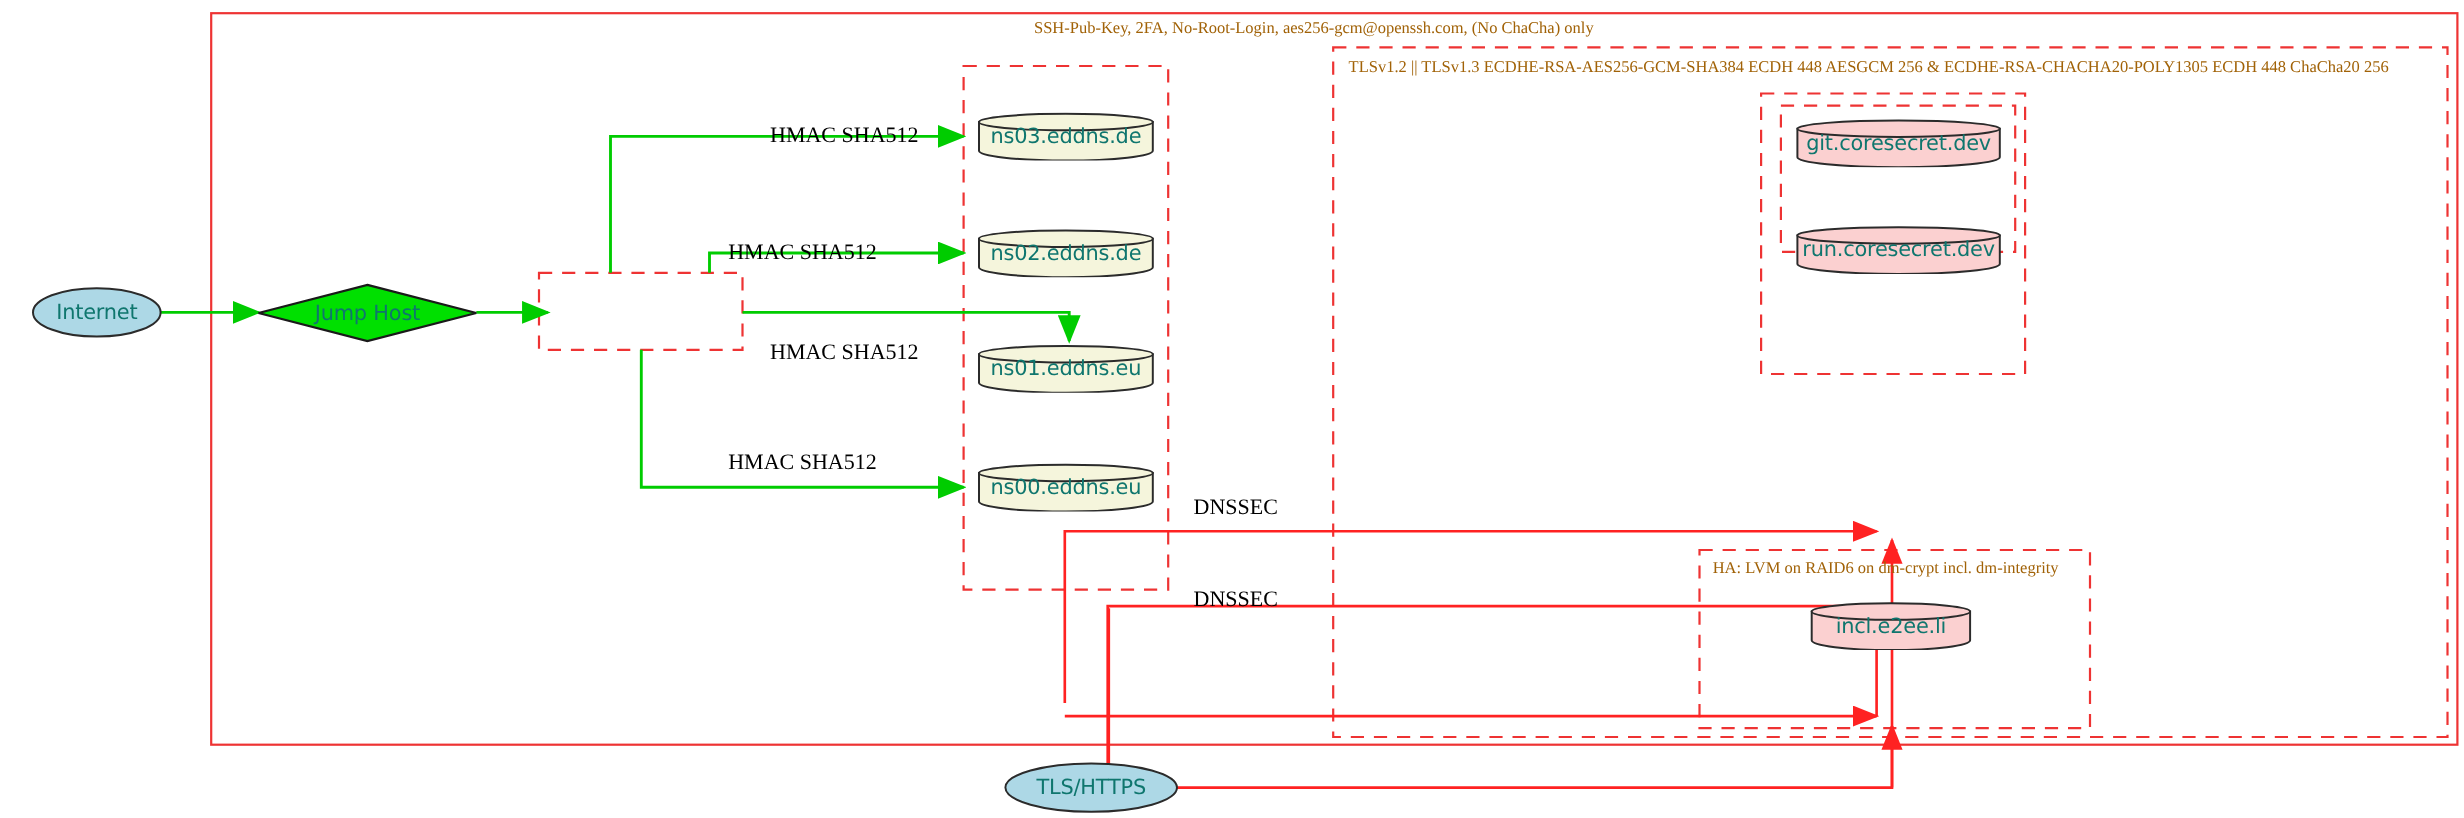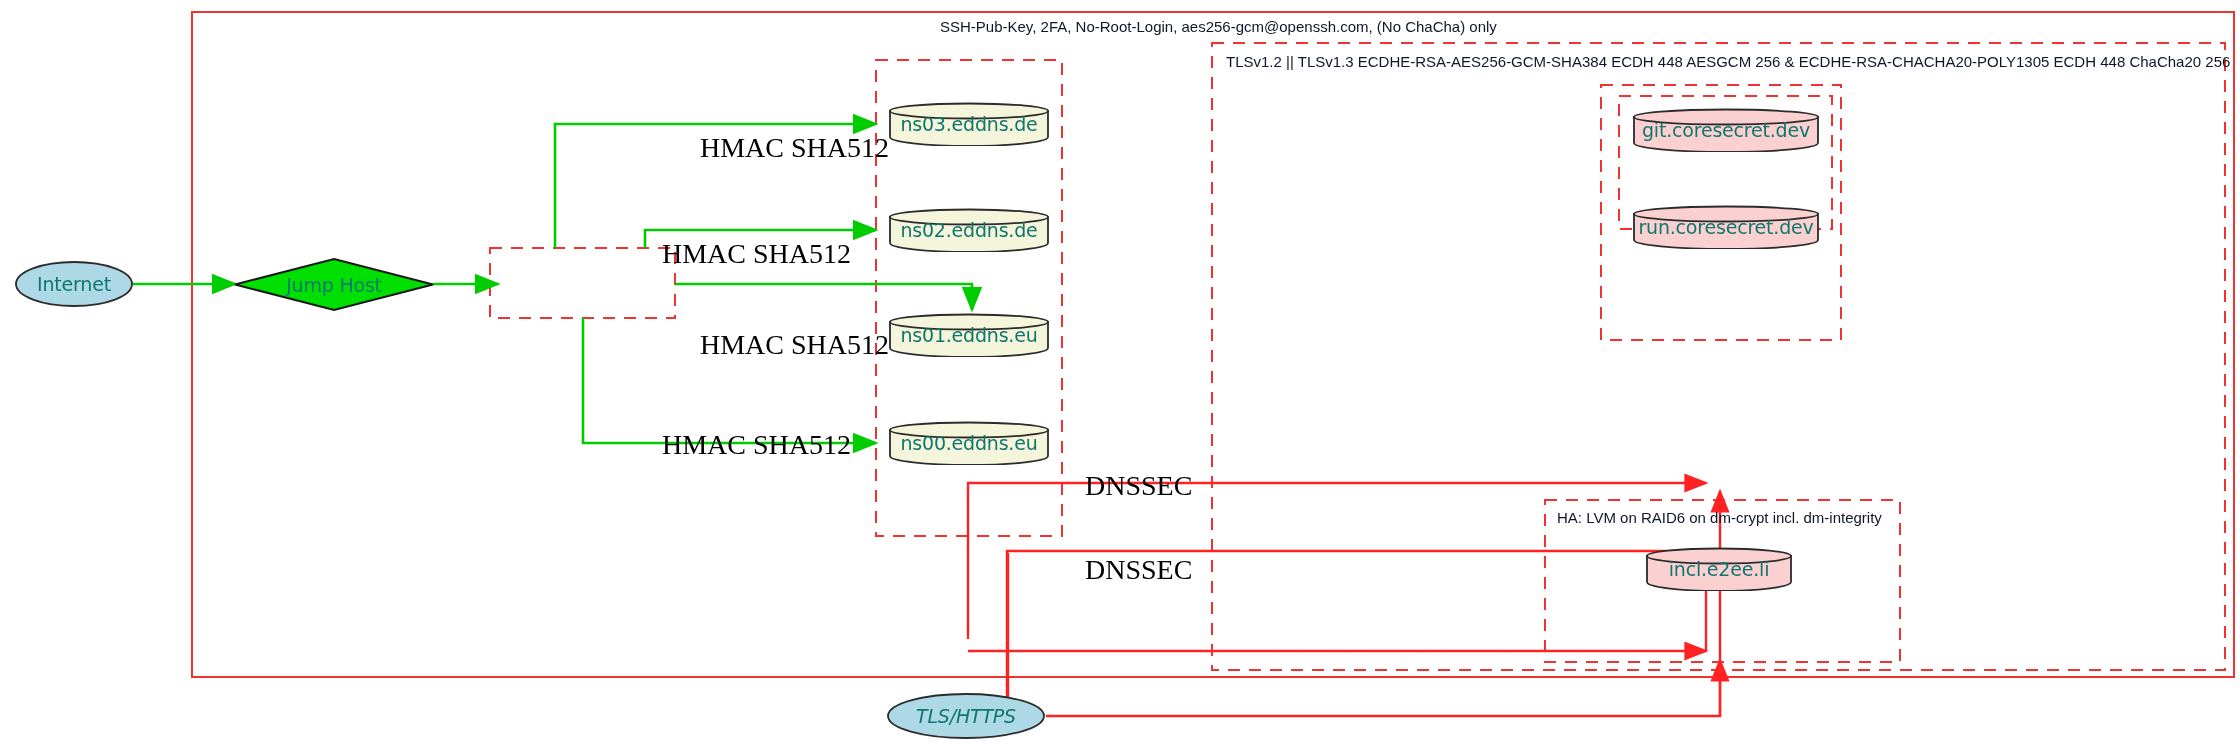--- a/index.html
+++ b/index.html
@@ -33,32 +33,31 @@
     justify-content: center;
     font-family: "DejaVu Sans", sans-serif;
     font-size: 19px;
     color: #0f766e;
     white-space: nowrap;
     pointer-events: none;
     letter-spacing: -0.2px;
   }
   .boxlabel {
     position: absolute;
-    font-family: Liberation Sans, sans-serif;
+    font-family: Liberation Serif, serif;
     font-size: 15px;
-    color: #0f172a;
+    color: #a16207;
     white-space: nowrap;
   }
   .edgelabel {
     position: absolute;
     font-family: "Liberation Serif", serif;
-    font-size: 28px;
+    font-size: 20px;
     color: #000000;
     white-space: nowrap;
-    margin-top: 20px;
   }
 </style>
 </head>
 <body>
 
 <div id="stage">
 
   <svg id="vec" viewBox="0 0 2240 744">
     <defs>
       <marker id="arrGreen" markerWidth="10" markerHeight="8" refX="9" refY="4" orient="auto">
@@ -104,21 +103,21 @@
     <path d="M1007,716 L1007,551 L1706,551 L1706,651" fill="none" stroke="#ff2222" stroke-width="2.4"></path>
     <path d="M968,651 L1706,651" fill="none" stroke="#ff2222" stroke-width="2.4" marker-end="url(#arrRed)"></path>
 
     <path d="M1008,716 L1008,553" fill="none" stroke="#ff2222" stroke-width="2.4"></path>
 
     <path d="M1046,716 L1720,716 L1720,491" fill="none" stroke="#ff2222" stroke-width="2.4" marker-end="url(#arrRed)"></path>
 
     <path d="M1720,716 L1720,660" fill="none" stroke="#ff2222" stroke-width="2.4" marker-end="url(#arrRed)"></path>
   </svg>
 
-  <div class="nodewrap" style="left:14px; top:260px; width:120px; height:48px;">
+  <div class="nodewrap" style="left:28px; top:260px; width:120px; height:48px;">
     <svg width="120" height="48">
       <ellipse cx="60" cy="24" rx="58" ry="22" fill="#add8e6" stroke="#2b2b2b" stroke-width="1.8"></ellipse>
     </svg>
     <div class="cyl-label">Internet</div>
   </div>
 
   <div class="nodewrap" style="left:233px; top:257px; width:202px; height:55px;">
     <svg width="202" height="55">
       <polygon points="101,2 200,27.5 101,53 2,27.5" fill="#00e000" stroke="#1a1a1a" stroke-width="2"></polygon>
     </svg>
@@ -176,21 +175,21 @@
 
 
   <div class="nodewrap" style="left:1645px; top:547px; width:148px; height:44px;">
     <svg width="148" height="44">
       <path d="M2,9 L2,35 A72,9 0 0,0 146,35 L146,9 z" fill="#fbd0d0" stroke="#2b2b2b" stroke-width="1.8"></path>
       <ellipse cx="74" cy="9" rx="72" ry="7.5" fill="#fbd0d0" stroke="#2b2b2b" stroke-width="1.8"></ellipse>
     </svg>
     <div class="cyl-label">incl.e2ee.li</div>
   </div>
 
-  <div class="nodewrap" style="left:886px; top:692px; width:160px; height:48px;font-style:italic;">
+  <div class="nodewrap" style="left:912px; top:692px; width:160px; height:48px;">
     <svg width="160" height="48">
       <ellipse cx="80" cy="24" rx="78" ry="22" fill="#add8e6" stroke="#2b2b2b" stroke-width="1.8"></ellipse>
     </svg>
     <div class="cyl-label">TLS/HTTPS</div>
   </div>
 
   <div class="boxlabel" style="left:940px; top:18px;">SSH-Pub-Key, 2FA, No-Root-Login, aes256-gcm@openssh.com, (No ChaCha) only</div>
 
   <div class="boxlabel" style="left:1226px; top:53px;">TLSv1.2 || TLSv1.3 ECDHE-RSA-AES256-GCM-SHA384 ECDH 448 AESGCM 256 &amp; ECDHE-RSA-CHACHA20-POLY1305 ECDH 448 ChaCha20 256</div>
 

